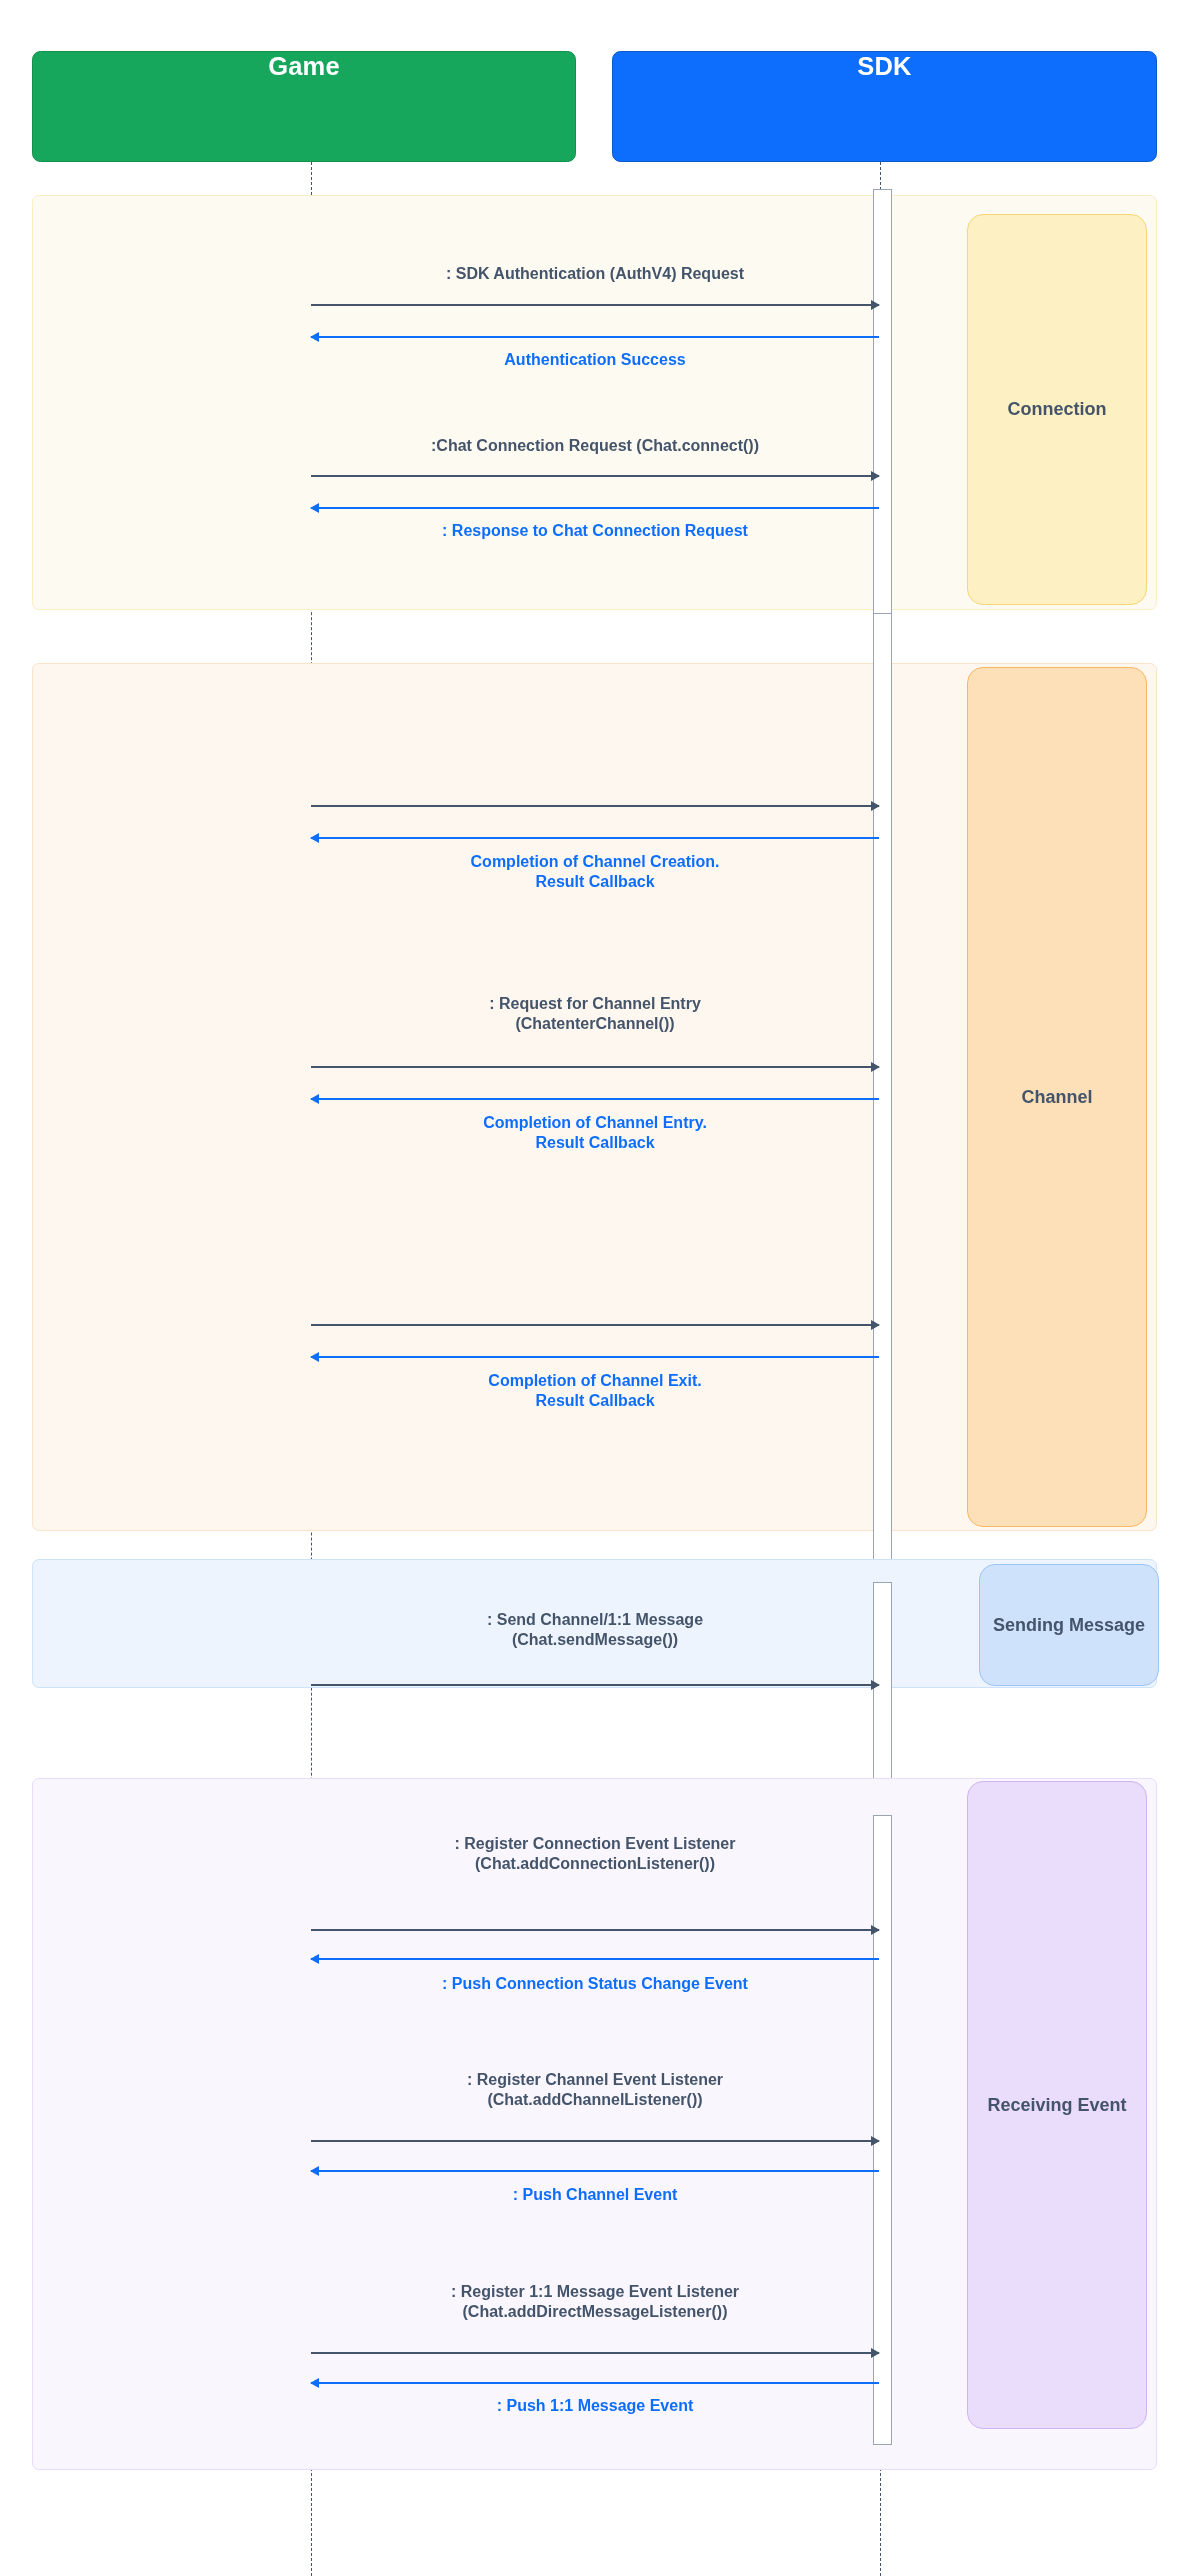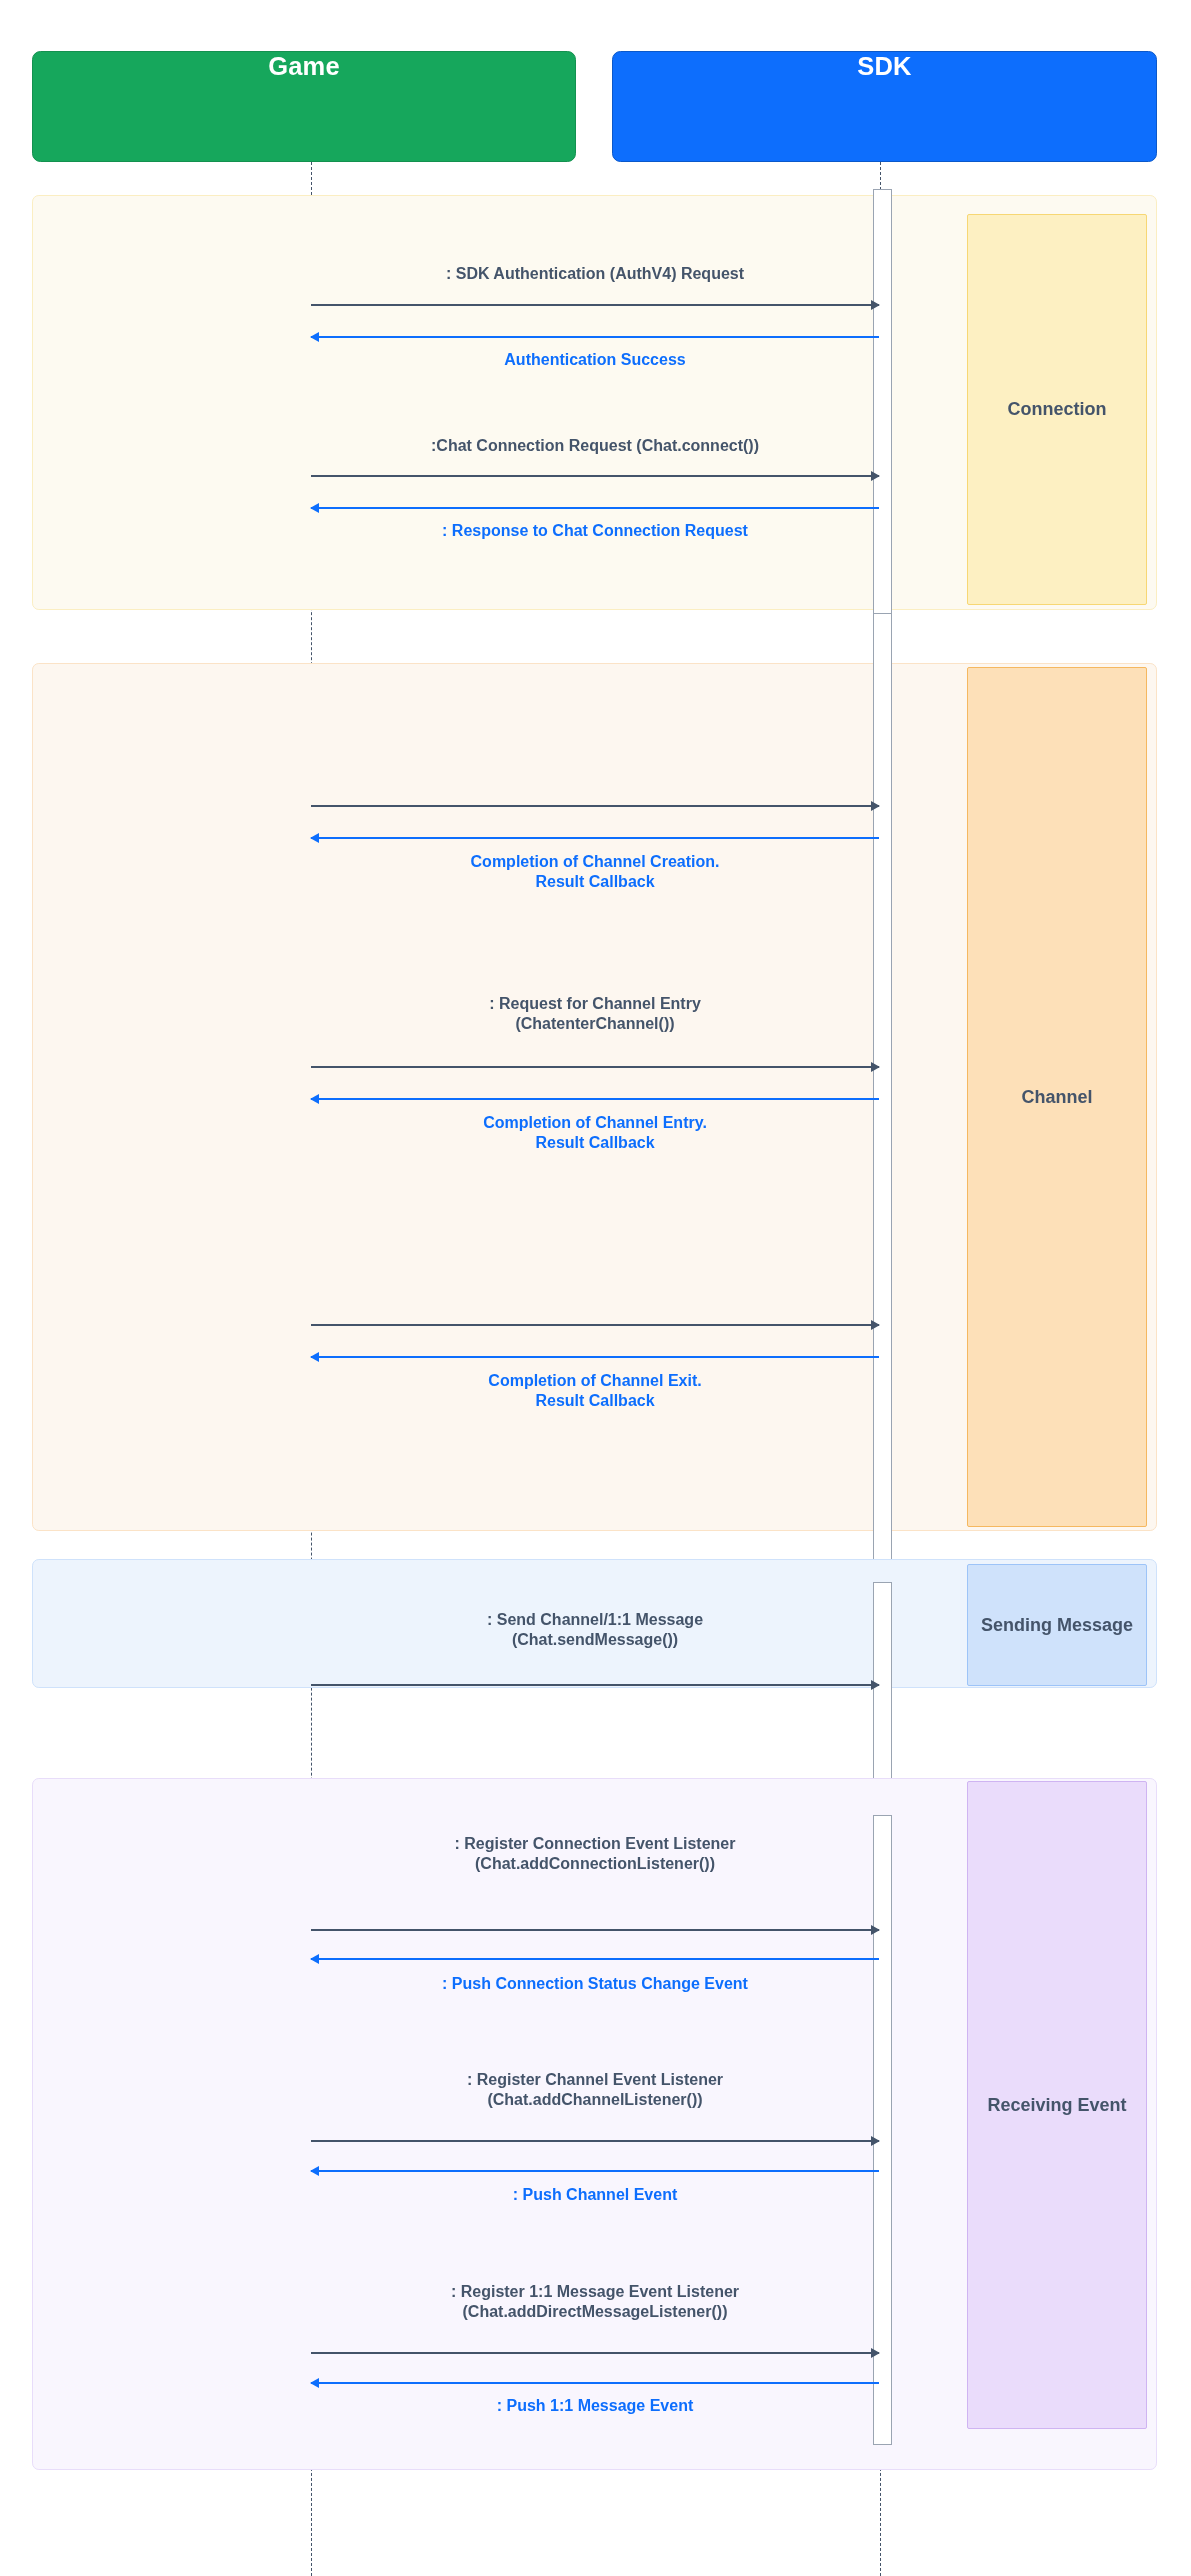--- a/index.html
+++ b/index.html
@@ -29,21 +29,21 @@
 
   
   .section{position:absolute;left:32px;width:1125px;border-radius:6.8px;box-sizing:border-box;}
   .sec-connection{background:#fdfaf1;border:0.9px solid #fbeec2;}
   .sec-channel   {background:#fdf7f0;border:0.9px solid #fbe3c7;}
   .sec-sending   {background:#edf4fd;border:0.9px solid #cfe2fb;}
   .sec-receiving {background:#f9f6fe;border:0.9px solid #e8ddfa;}
 
   
   .note{
-    position:absolute;left:967px;width:180px;border-radius:2px;box-sizing:border-box;
+    position:absolute;left:967px;width:180px;border-radius:16px;box-sizing:border-box;
     display:flex;align-items:center;justify-content:center;text-align:center;
     color:#44546a;font-size:18px;font-weight:bold;line-height:1.35;
   }
   .note-connection{background:#fdf0c2;border:1.3px solid #f7d774;}
   .note-channel   {background:#fde0b8;border:1.3px solid #f5b860;}
   .note-sending   {background:#cfe2fb;border:1.3px solid #9dc4f8;}
   .note-receiving {background:#eadcfb;border:1.3px solid #cfb4f2;}
 
   
   .msg-label{
@@ -134,21 +134,21 @@
     </div>
 
   <div class="arrow res" style="left:311px;width:568px;top:1356px;">
       <span class="head"></span>
     </div>
   <div class="msg-label res" style="left:311px;width:568px;top:1371px;">Completion of Channel Exit.
 Result Callback</div>
 
   <div class="section sec-sending" style="top:1559px;height:129px;"></div>
   <div class="activation" style="top:1582px;height:234px;"></div>
-  <div class="note note-sending" style="top:1564px;height:122px;">
+  <div class="note note-sending" style="top:1564px;height:122px;margin-left:12px;">
     <span>Sending
 Message</span>
   </div>
 
   <div class="msg-label req" style="left:311px;width:568px;top:1610px;">: Send Channel/1:1 Message
 (Chat.sendMessage())</div>
   <div class="arrow req" style="left:311px;width:568px;top:1684px;">
       <span class="head"></span>
     </div>
 

